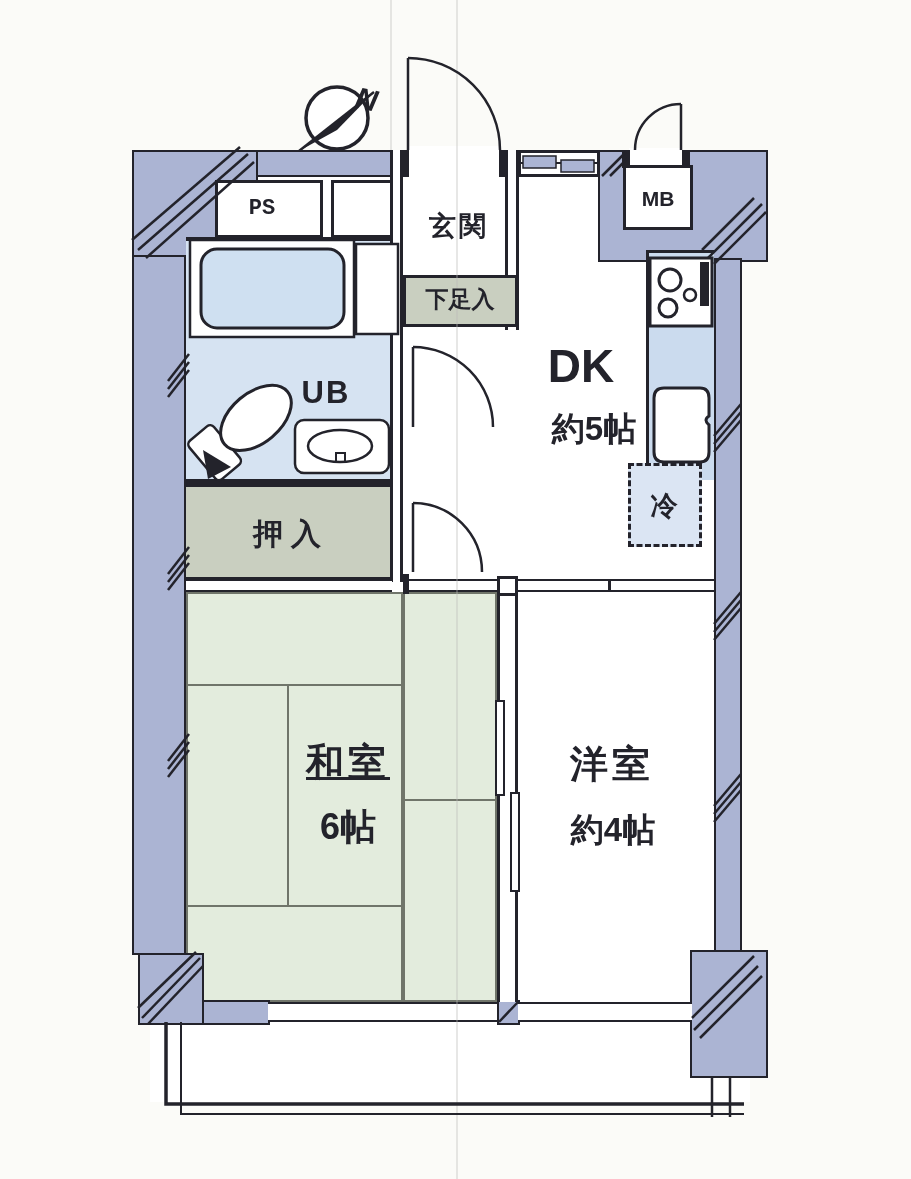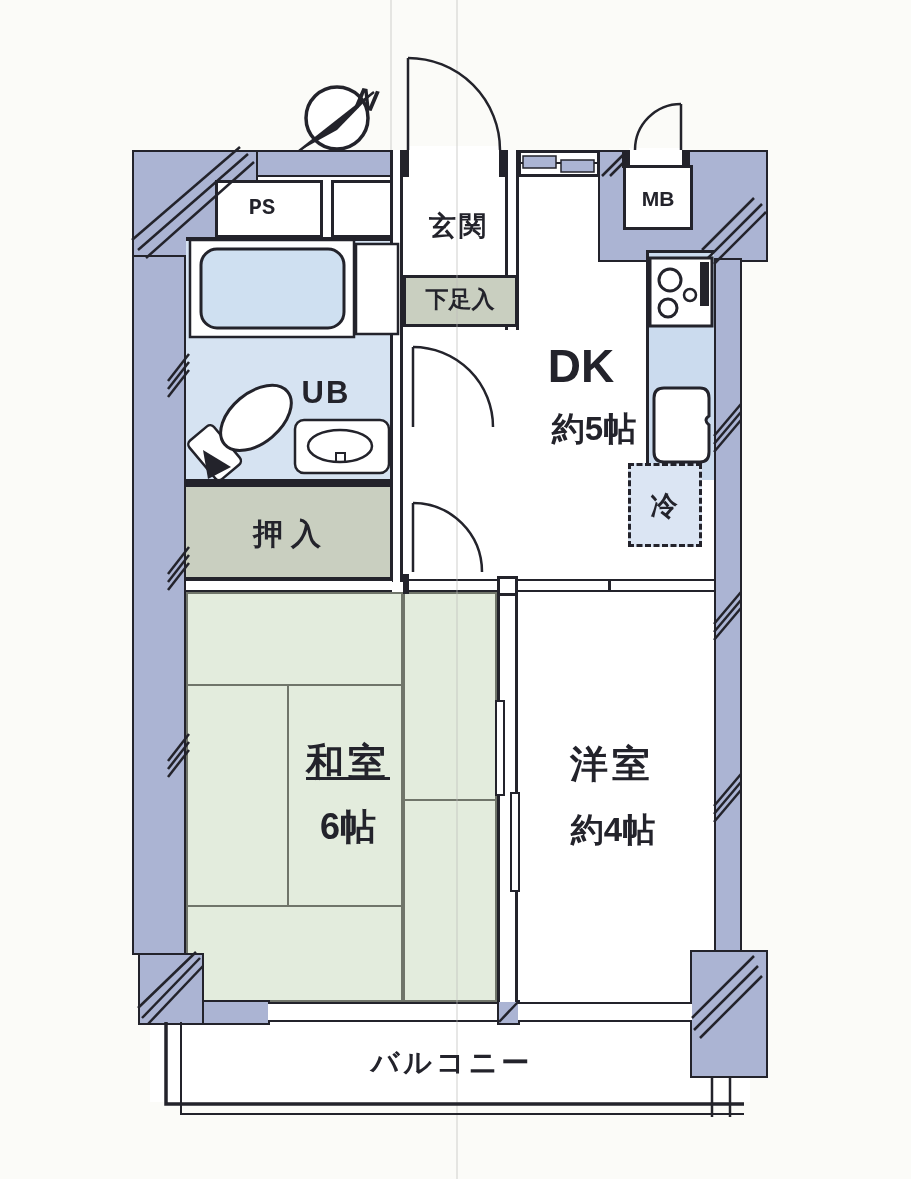--- a/index.html
+++ b/index.html
@@ -204,15 +204,14 @@
   <div class="lbl" style="left:460px;top:301px;font-size:23px;font-family:Liberation Mono, monospace;">下足入</div>
   <div class="lbl" style="left:326px;top:392px;font-size:31px;letter-spacing:2px;">UB</div>
   <div class="lbl" style="left:581px;top:366px;font-size:46px;font-weight:600;text-align:right;">DK</div>
   <div class="lbl" style="left:578px;top:428px;font-size:33px;margin-left:16px;">約5帖</div>
   <div class="lbl" style="left:664px;top:506px;font-size:27px;">冷</div>
   <div class="lbl" style="left:291px;top:534px;font-size:30px;letter-spacing:8px;">押入</div>
   <div class="lbl" style="left:348px;top:762px;font-size:38px;letter-spacing:4px;text-decoration:underline;">和室</div>
   <div class="lbl" style="left:348px;top:827px;font-size:36px;">6帖</div>
   <div class="lbl" style="left:612px;top:764px;font-size:38px;letter-spacing:4px;">洋室</div>
   <div class="lbl" style="left:613px;top:829px;font-size:33px;text-align:center;">約4帖</div>
-  <div class="lbl" style="left:452px;top:1063px;font-size:28px;letter-spacing:4px;">バルコニー</div>
 
 </div>
 
 </body></html>

